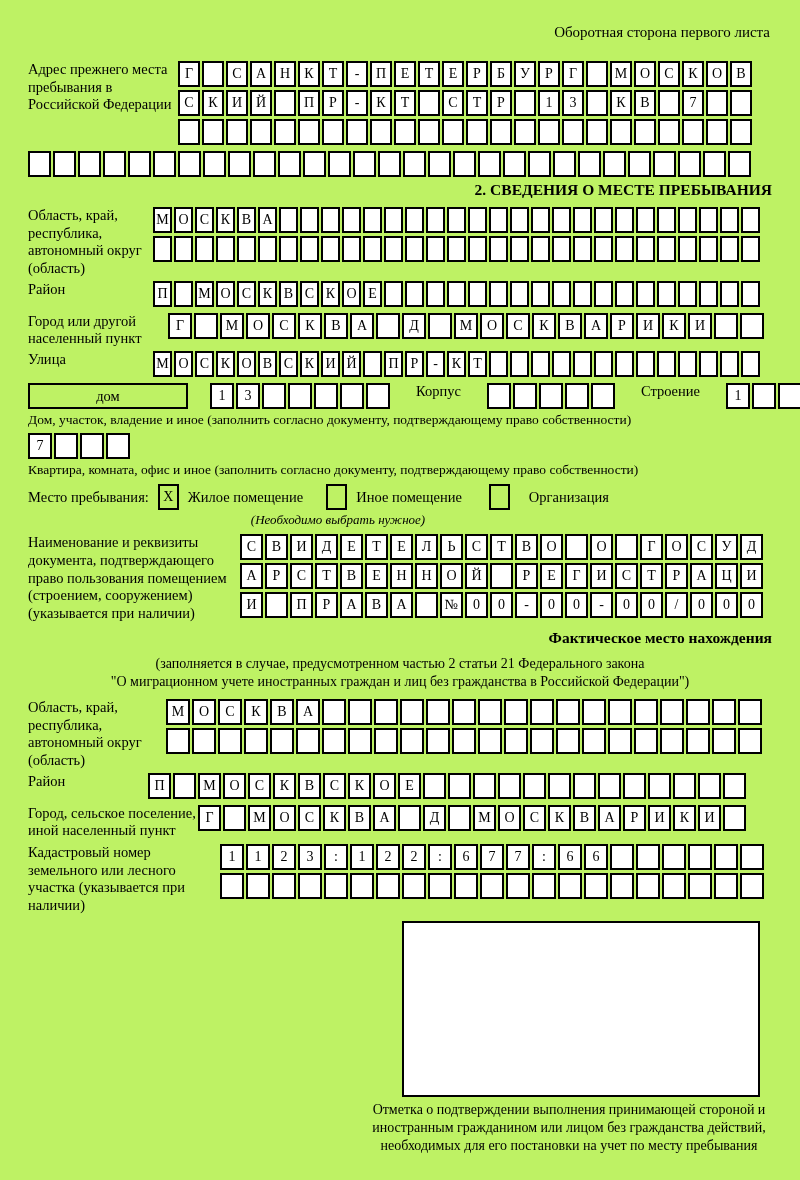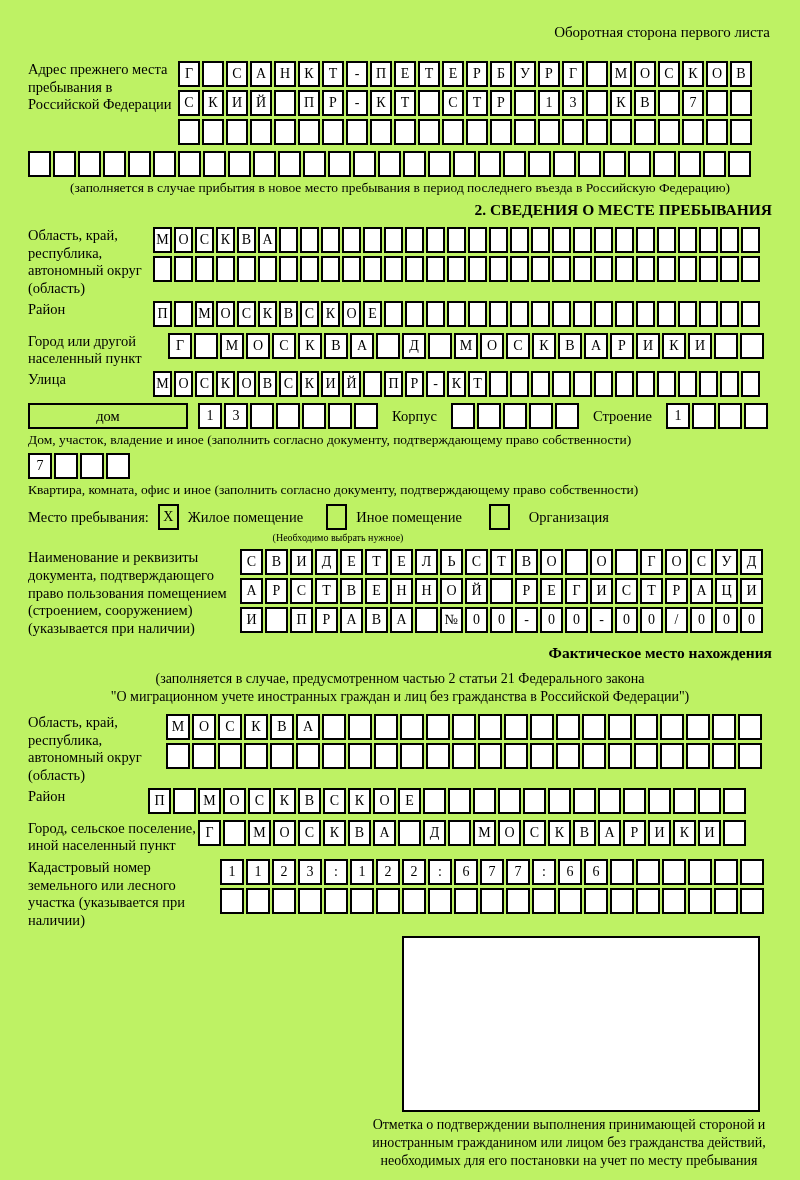--- a/index.html
+++ b/index.html
@@ -30,28 +30,28 @@
   .f23 .cell{width:24px;}
   .f24 .cell{width:23px;}
   .g22 .cell{width:23px;}
   .k21 .cell{width:24px;}
   .note{ font-size:13.5px;text-align:center;margin:1px 0 5px 0; }
   .title{ font-weight:bold;text-align:right;font-size:15.5px;margin:4px 0 8px 0; }
   .widebox{
     border:2px solid #000;height:26px;box-sizing:border-box;flex:none;
     display:flex;align-items:center;justify-content:center;font-size:14.5px;
   }
-  .domrow{ display:flex;align-items:center;gap:10px;margin:2px 0 3px 0;font-size:14.5px; }
+  .domrow{ display:flex;align-items:flex-start;gap:22px;margin:2px 0 3px 0;font-size:14.5px; }
   .inline-lbl{ flex:none;padding:0 4px; }
   .mestorow{ display:flex;align-items:center;gap:9px;font-size:14.5px;margin:6px 0 2px 0; }
   .cb{
     flex:none;width:21px;height:26px;border:2px solid #000;box-sizing:border-box;
     display:flex;align-items:center;justify-content:center;font-size:14px;
   }
-  .centernote{ font-size:10px;text-align:center;width:620px;margin:0 0 6px 0; }
+  .centernote{ font-size:13px;text-align:center;width:620px;margin:0 0 6px 0;font-style:italic; }
   .factnote{ font-size:14px;text-align:center;line-height:1.3; }
   .stamp-box{
     width:358px;height:176px;border:2px solid #000;box-sizing:border-box;
     margin:6px 12px 4px auto;background:#fff;
   }
   .stamp-caption{
     width:406px;margin:0 0 0 auto;text-align:center;
     font-size:14px;line-height:1.3;
   }
   .mt6{margin-top:6px;} .mt4{margin-top:4px;}
@@ -170,21 +170,20 @@
       <span class="cell"></span>
       <span class="cell"></span>
       <span class="cell"></span>
       <span class="cell"></span>
       <span class="cell"></span>
       <span class="cell"></span>
       <span class="cell"></span>
       <span class="cell"></span>
       <span class="cell"></span>
     </div>
-  <div class="note">(заполняется в случае прибытия в новое место пребывания в период последнего въезда в Российскую Федерацию)</div>
 
   <div class="title">2. СВЕДЕНИЯ О МЕСТЕ ПРЕБЫВАНИЯ</div>
 
   <div class="row">
     <div class="lbl lw125">Область, край, республика, автономный округ (область)</div>
     <div class="col">
       <div class="cells n29">
           <span class="cell">М</span>
           <span class="cell">О</span>
           <span class="cell">С</span>

